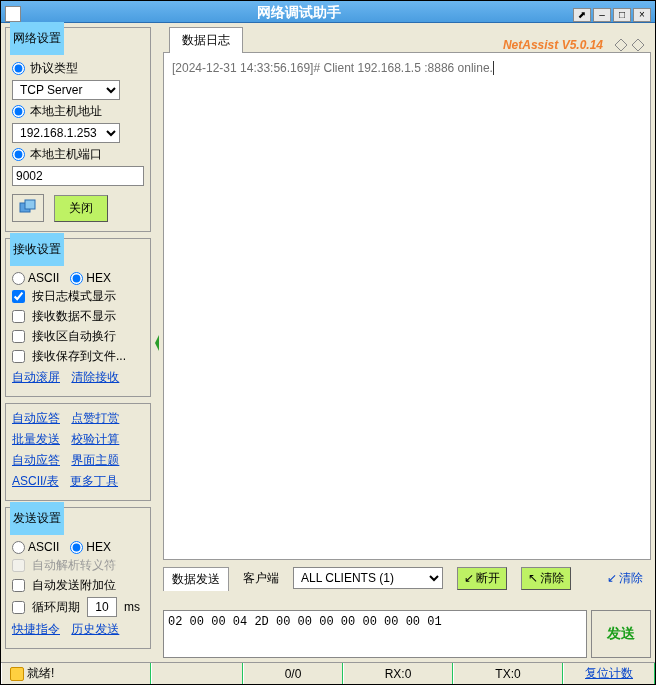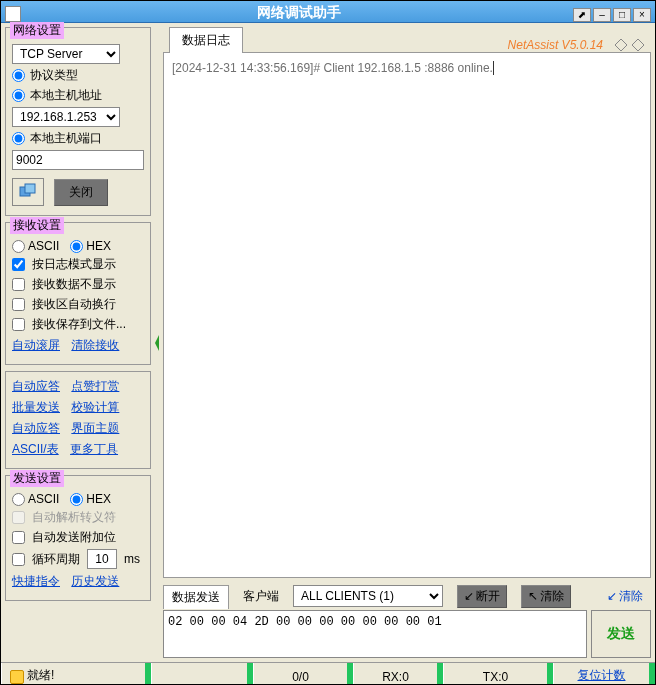--- a/index.html
+++ b/index.html
@@ -7,59 +7,59 @@
 .window{width:656px;height:685px;background:#fff;border:1px solid #000;display:flex;flex-direction:column}
 .titlebar{height:22px;background:linear-gradient(to bottom,#6bb6f0,#4a9de0);display:flex;align-items:flex-end;border-bottom:1px solid #2a6db0;position:relative}
 .titlebar-icon{width:16px;height:16px;margin:0 4px;background:#fff;border:1px solid #888}
 .titlebar-title{flex:1;text-align:center;color:#fff;font-weight:bold;font-size:14px}
 .titlebar-btns{display:flex;gap:2px;margin-right:4px}
 .titlebar-btn{width:18px;height:14px;background:#e8e8e8;border:1px solid #888;font-size:10px;text-align:center;line-height:12px;cursor:pointer}
 .body{flex:1;display:flex;background:#ece9d8;padding:4px;gap:2px;min-height:0}
 .left-panel{width:146px;display:flex;flex-direction:column;gap:6px}
 .right-panel{flex:1;display:flex;flex-direction:column;min-width:0}
 .fieldset{border:1px solid #999;background:#ece9d8;padding:4px 6px 6px}
-.fieldset-title{position:relative;top:-10px;left:-2px;background:#f0abfc;padding:0 3px;display:inline-block}
+.fieldset-title{position:relative;top:-10px;left:-2px;background:#7dd3fc;padding:8px 3px;display:inline-block}
 .fieldset-body{margin-top:-8px}
 .row{margin:3px 0;display:flex;align-items:center;gap:3px}
 .radio{margin-right:2px}
 .label{white-space:nowrap}
 select,input[type=text]{border:1px solid #888;background:#fff;height:20px;padding:0 3px;font-size:12px}
 select{width:100%}
 .select-wide{width:108px}
 .input-port{width:132px}
-.btn{background:#737373;border:1px solid #888;border-right-color:#555;border-bottom-color:#555;padding:4px 14px;cursor:pointer}
+.btn{background:#bef264;border:1px solid #888;border-right-color:#555;border-bottom-color:#555;padding:4px 14px;cursor:pointer}
 .icon-btn{width:32px;height:28px;border:1px solid #888;background:#ece9d8;display:flex;align-items:center;justify-content:center;cursor:pointer}
 .icon-btn svg{width:20px;height:18px}
 .link{color:#0645cc;text-decoration:underline;cursor:pointer;margin-right:8px}
 .links-row{margin:4px 0}
 .checkbox-row{margin:3px 0;display:flex;align-items:center;gap:7px}
 .tools-box{border:1px solid #999;padding:6px}
 .tools-box .link{display:inline-block;margin-bottom:4px}
 .collapse-handle{width:8px;background:#ece9d8;display:flex;align-items:center;justify-content:center;cursor:pointer}
 .collapse-handle svg{width:6px;height:20px}
 .tab-bar{height:26px;display:flex;align-items:flex-end;border-bottom:1px solid #999;padding-left:6px}
 .tab{border:1px solid #999;border-bottom:none;padding:4px 12px;background:#ece9d8;cursor:pointer}
 .tab.active{background:#fff;position:relative;top:1px}
-.version{margin-left:auto;margin-right:8px;color:#f08030;font-style:italic;font-weight:normal}
+.version{margin-left:auto;margin-right:8px;color:#f08030;font-style:italic;font-weight:bold}
 .diamond{width:14px;height:14px;display:inline-block;margin-left:3px}
 .log-area{flex:1;background:#fff;border:1px solid #999;border-top:none;padding:8px;font-family:"Courier New",monospace;color:#707070;overflow:auto;white-space:pre-wrap}
 .cursor{border-right:1px solid #333;animation:blink 1s infinite}
 @keyframes blink{50%{border-color:transparent}}
 .send-section{margin-top:4px}
 .send-top{display:flex;align-items:center;gap:14px;padding:2px 0}
 .send-top .tab{padding:3px 8px}
 .client-select{width:150px;height:22px}
-.send-body{display:flex;gap:4px;margin-top:0}
+.send-body{display:flex;gap:4px;margin-top:18px}
 .send-input{flex:1;height:48px;border:1px solid #888;background:#fff;padding:4px;font-family:"Courier New",monospace;resize:none}
 .send-btn{width:60px;background:#ece9d8;border:1px solid #888;color:#1a9e1a;font-weight:bold;font-size:14px;cursor:pointer}
 .statusbar{height:22px;border-top:1px solid #999;background:#ece9d8;display:flex;align-items:center}
-.status-cell{border-left:1px solid #fff;border-right:6px solid #22c55e;padding:0 8px;height:100%;display:flex;align-items:flex-end}
+.status-cell{border-left:1px solid #fff;border-right:1px solid #22c55e;padding:0 8px;height:100%;display:flex;align-items:center}
 .status-ready{width:150px}
 .status-count{width:100px;justify-content:center}
-.status-rx{width:90px;justify-content:center}
+.status-rx{width:110px;justify-content:center}
 .status-tx{width:110px;justify-content:center}
 .status-reset{flex:1;text-decoration:underline;color:#0645cc;cursor:pointer;justify-content:center}
 .thumb-icon{width:14px;height:14px;background:#ffd040;border:1px solid #cc9000;border-radius:2px;margin-right:3px}
 .input-cycle{width:30px;text-align:center}
 .arrow-icon{display:inline-block;margin-right:2px}
 </style>
 </head>
 <body>
 
 <div class="window">
@@ -74,25 +74,25 @@
     </div>
   </div>
 
   <div class="body">
     <div class="left-panel">
 
       <fieldset class="fieldset">
         <span class="fieldset-title">网络设置</span>
         <div class="fieldset-body">
           <div class="row">
-              <select class="select-wide"><option>TCP Server</option></select>
-            </div>
-          <div class="row">
               <input type="radio" class="radio" checked="" style="">
               <span class="label">协议类型</span>
+            </div>
+          <div class="row">
+              <select class="select-wide"><option>TCP Server</option></select>
             </div>
           <div class="row">
               <input type="radio" class="radio" checked="" style="">
               <span class="label">本地主机地址</span>
             </div>
           <div class="row">
               <select class="select-wide"><option>192.168.1.253</option></select>
             </div>
           <div class="row">
               <input type="radio" class="radio" checked="" style="">

